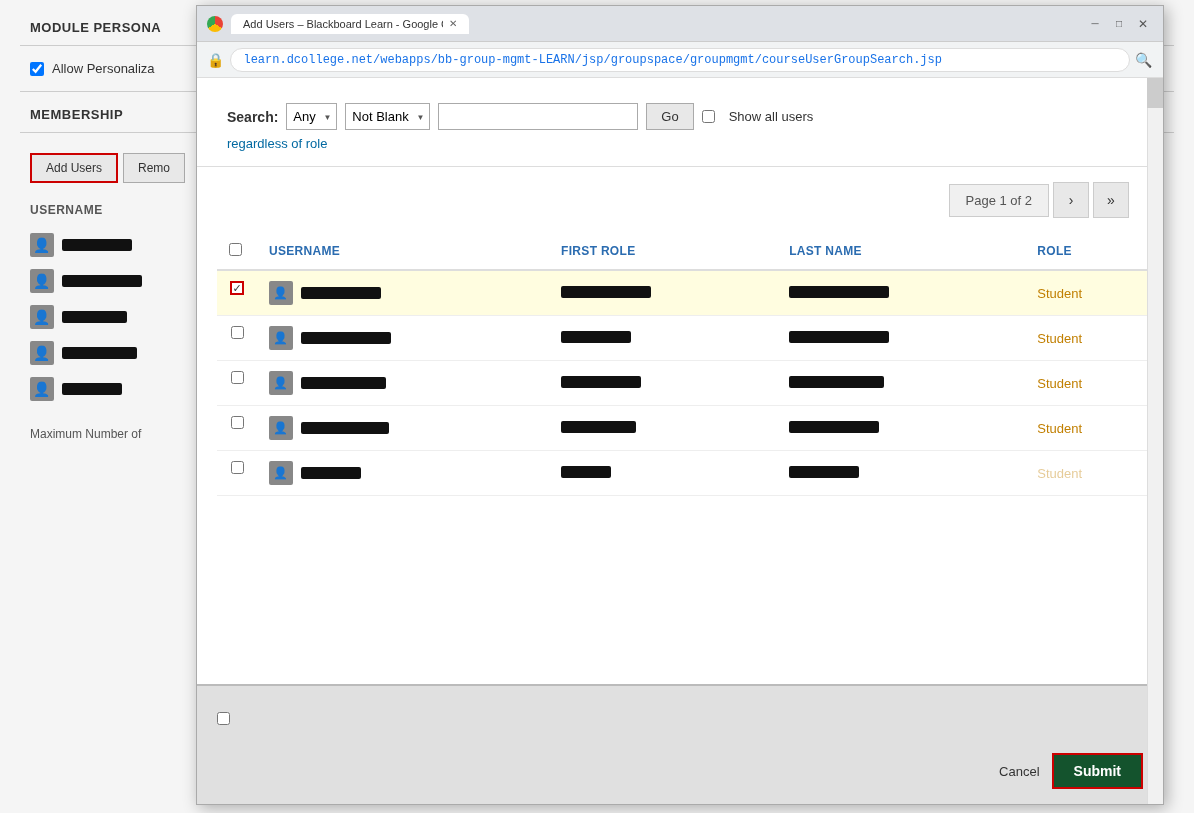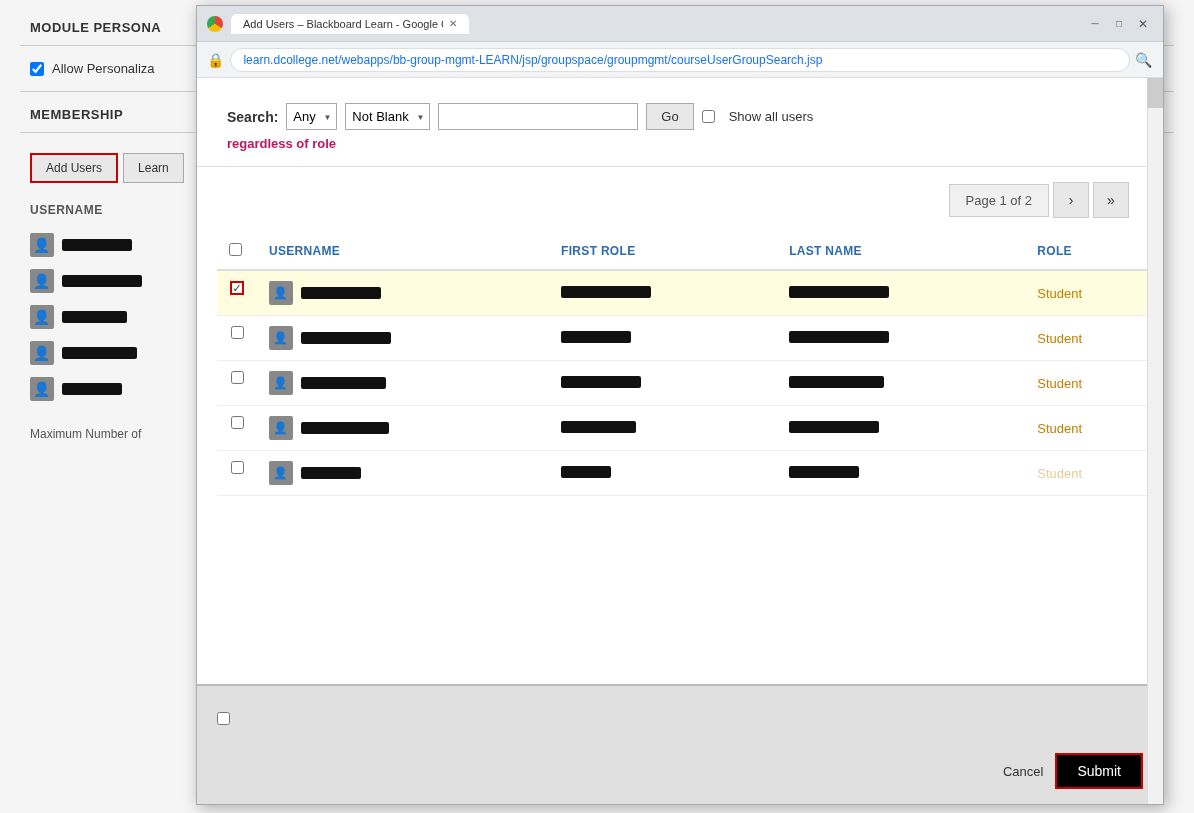--- a/index.html
+++ b/index.html
@@ -215,20 +215,21 @@
 
     .address-input {
       flex: 1;
       background: white;
       border: 1px solid #ddd;
       border-radius: 12px;
       padding: 4px 12px;
       font-size: 12px;
       color: #1a73e8;
       outline: none;
+      font-family: Liberation Mono, monospace;
     }
 
     .address-icon {
       font-size: 14px;
       color: #666;
       cursor: pointer;
     }
 
     
     .dialog-content {
@@ -325,23 +326,22 @@
       display: flex;
       align-items: center;
       gap: 14px;
       font-size: 13px;
       color: #333;
       cursor: pointer;
     }
 
     .regardless-text {
       font-size: 13px;
-      color: #be185d;
+      color: #0369a1;
       margin-top: 6px;
-      font-weight: bold;
     }
 
     
     .pagination-area {
       display: flex;
       justify-content: flex-end;
       align-items: center;
       padding: 15px 30px;
       gap: 4px;
     }
@@ -487,26 +487,26 @@
     }
 
     .cancel-link {
       font-size: 13px;
       color: #333;
       cursor: pointer;
       text-decoration: none;
     }
 
     .submit-button {
-      background: #000000;
+      background: #14532d;
       color: white;
       border: 2px solid #cc0000;
       padding: 8px 20px;
       font-size: 14px;
-      font-weight: normal;
+      font-weight: bold;
       cursor: pointer;
     }
 
     
     .chrome-logo-circle {
       width: 16px;
       height: 16px;
       border-radius: 50%;
       background: conic-gradient(#ea4335 0deg 120deg, #fbbc04 120deg 240deg, #34a853 240deg 360deg);
       position: relative;
@@ -520,21 +520,21 @@
   <hr class="bb-divider">
   <div class="bb-allow-row">
     <input type="checkbox" checked="" style="">
     <span>Allow Personaliza</span>
   </div>
   <hr class="bb-divider">
   <div class="bb-membership-title">MEMBERSHIP</div>
   <hr class="bb-divider2">
   <div class="bb-add-users-btn-area">
     <button class="bb-add-users-btn">Add Users</button>
-    <button class="bb-remove-btn">Learn</button>
+    <button class="bb-remove-btn">Remo</button>
   </div>
   <div class="bb-username-header">USERNAME</div>
   <div class="bb-user-list">
     <div class="bb-user-item">
       <div class="user-avatar">
           <span class="user-avatar-icon">👤</span>
         </div>
       <span class="redacted-bar" style="width:70px"></span>
     </div>
     <div class="bb-user-item">

